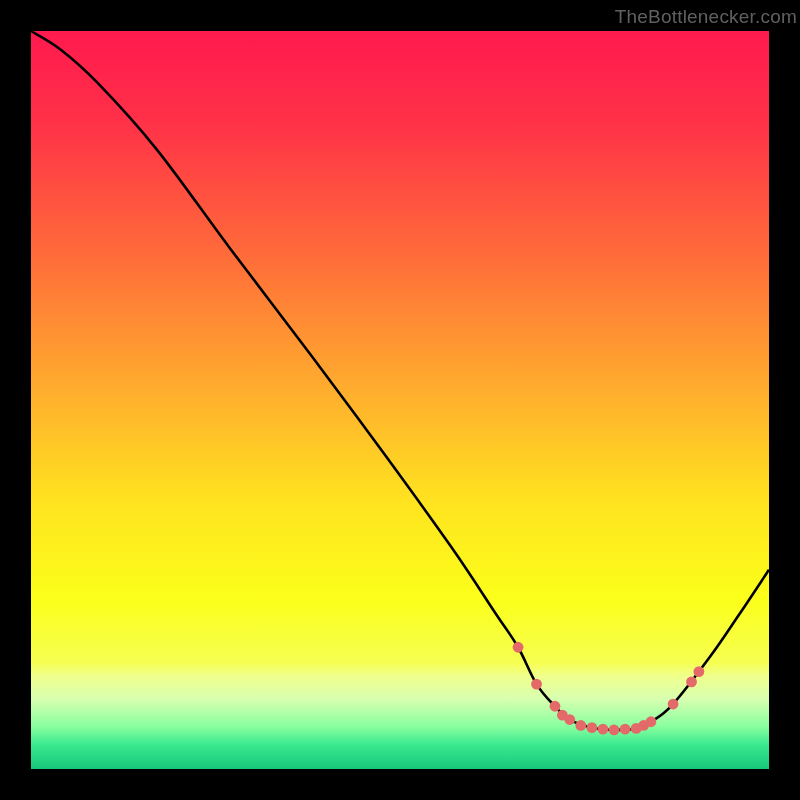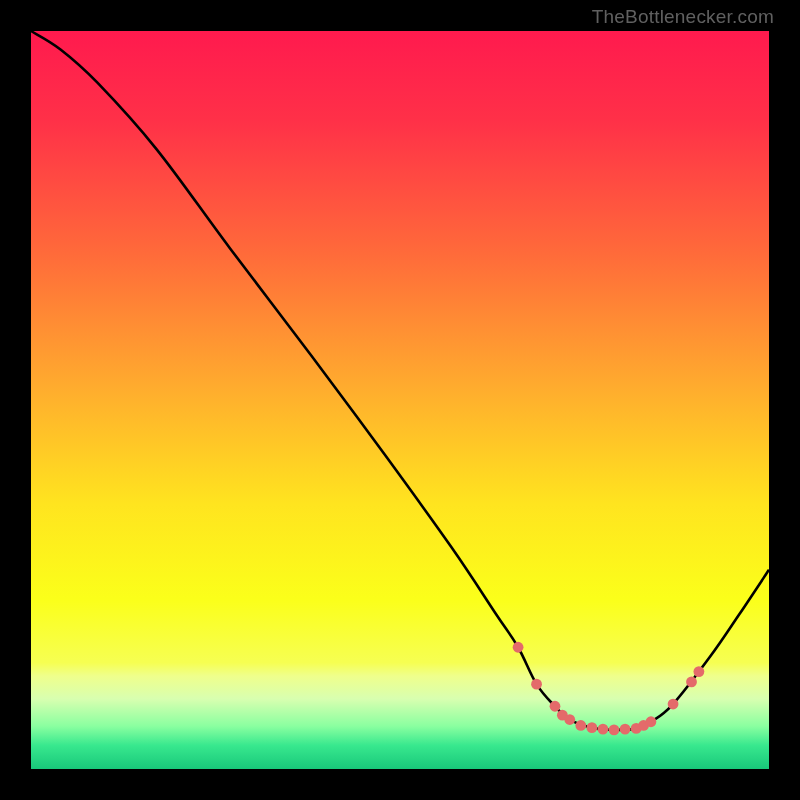--- a/index.html
+++ b/index.html
@@ -88,14 +88,14 @@
         <circle cx="594.09" cy="698.1479999999999" r="5.4" fill="#e46a6a"></circle>
         <circle cx="605.16" cy="697.41" r="5.4" fill="#e46a6a"></circle>
         <circle cx="612.54" cy="694.458" r="5.4" fill="#e46a6a"></circle>
         <circle cx="619.92" cy="690.7679999999999" r="5.4" fill="#e46a6a"></circle>
         <circle cx="642.06" cy="673.056" r="5.4" fill="#e46a6a"></circle>
         <circle cx="660.51" cy="650.916" r="5.4" fill="#e46a6a"></circle>
         <circle cx="667.89" cy="640.584" r="5.4" fill="#e46a6a"></circle>
       </svg>
     </div>
 
-  <div class="watermark" style="top: 6px; right: 26px;">TheBottlenecker.com</div>
+  <div class="watermark" style="top: 6px; right: 3px;">TheBottlenecker.com</div>
 </div>
 
 </body></html>

